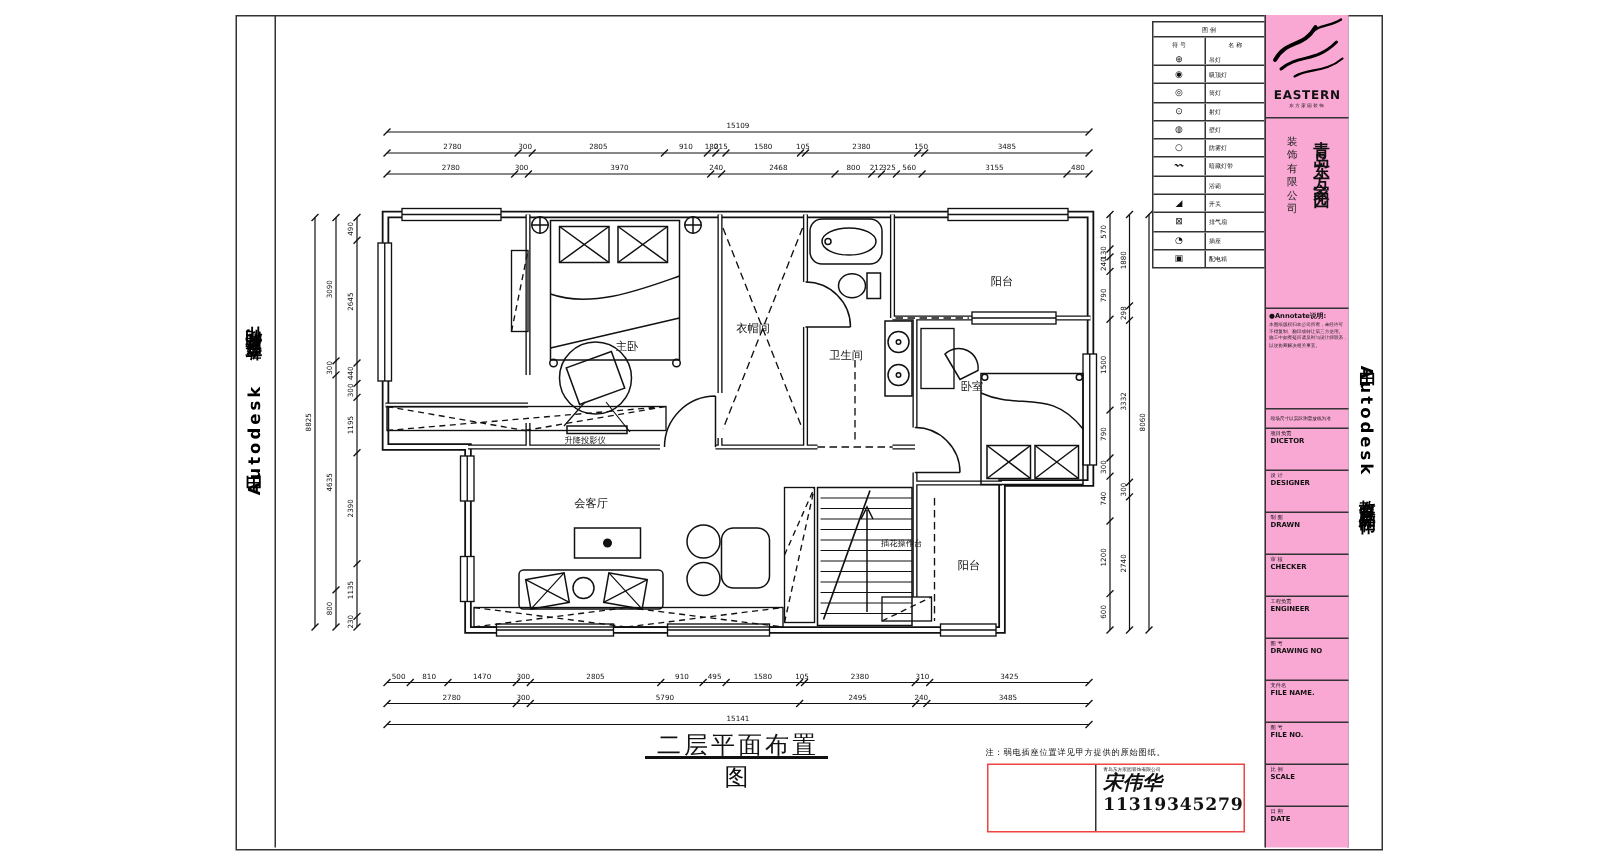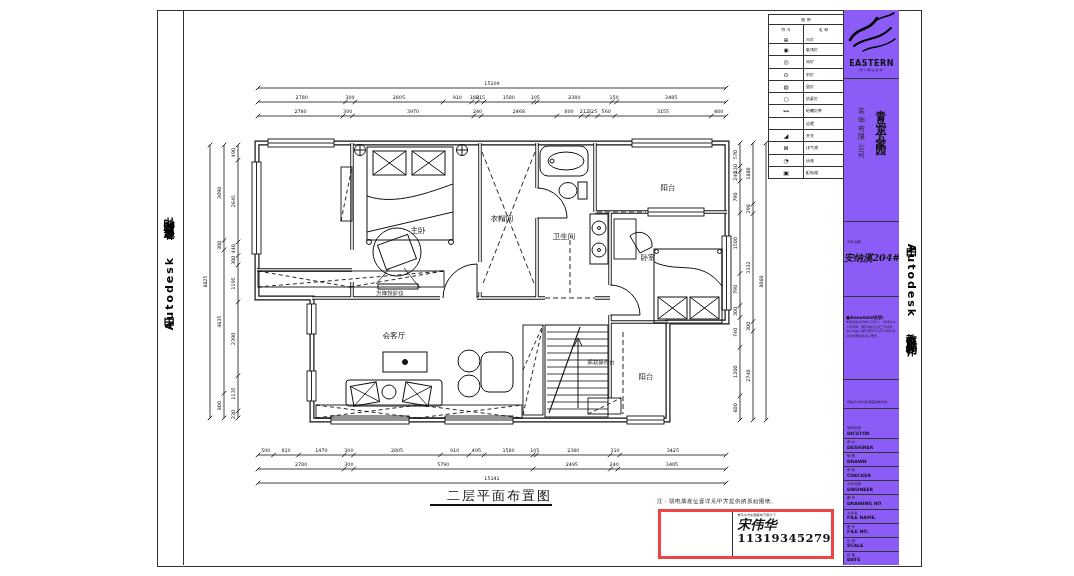--- a/index.html
+++ b/index.html
@@ -16,45 +16,45 @@
   
   #legend{left:768px;top:14px;width:74px;border:1px solid #333;background:#fff;}
   .lg-row{display:flex;border-top:1px solid #333;height:11.3px;overflow:hidden;}
   .lg-row:first-child{border-top:none;height:9px;}
   .lg-row.hdr2{height:9px;}
   .lg-sym{width:34px;border-right:1px solid #333;text-align:center;font-size:6px;line-height:11px;}
   .lg-name{flex:1;font-size:4px;line-height:11px;padding-left:2px;white-space:nowrap;overflow:hidden;}
   .lg-hdr{flex:1;text-align:center;font-size:4px;line-height:9px;}
   .lg-hdr.l{border-right:1px solid #333;max-width:34px;}
   
-  #titleblock{left:843px;top:10px;width:55px;height:555px;border-left:1px solid #333;display:flex;flex-direction:column;background:#8b5cf6;gap:16px;}
+  #titleblock{left:843px;top:10px;width:55px;height:555px;border-left:1px solid #333;display:flex;flex-direction:column;background:#f9a8d4;}
   .tb-sec{border-bottom:1px solid #333;overflow:hidden;position:relative;}
   #tb-logo{height:68px;text-align:center;}
   #tb-logo .brand{font-size:8px;font-weight:bold;letter-spacing:.5px;margin-top:1px;}
   #tb-logo .sub{font-size:3px;letter-spacing:1px;}
   #tb-company{height:120px;display:flex;flex-direction:row-reverse;justify-content:center;gap:6px;padding-top:6px;}
   #tb-company .c1{writing-mode:vertical-rl;font-size:11px;font-weight:bold;letter-spacing:7px;}
   #tb-company .c2{writing-mode:vertical-rl;font-size:7px;letter-spacing:9px;color:#222;}
   #tb-project{height:58px;}
   #tb-project .lbl{font-size:3.5px;padding:2px 0 0 3px;}
   #tb-project .val{font-family:"DejaVu Serif","Liberation Serif",serif;font-style:italic;font-weight:bold;font-size:9.5px;text-align:center;margin-top:8px;white-space:nowrap;}
   #tb-annot{height:62px;padding:2px 2px;}
   #tb-annot .at{font-size:4.5px;font-weight:bold;}
   #tb-annot .ln{font-size:3.1px;line-height:4.6px;white-space:nowrap;overflow:hidden;color:#222;}
   #tb-note{height:12px;font-size:3.1px;line-height:12px;padding-left:3px;white-space:nowrap;overflow:hidden;}
   #tb-rows{flex:1;display:flex;flex-direction:column;}
   .tb-row{flex:1;border-bottom:1px solid #333;padding:1px 0 0 3px;overflow:hidden;}
   .tb-row:last-child{border-bottom:none;}
   .tb-row .cn{font-size:3.5px;line-height:4.5px;}
   .tb-row .en{font-size:4.6px;font-weight:bold;line-height:6px;white-space:nowrap;}
   
-  #drawing-title{left:432px;top:487px;width:120px;text-align:right;font-size:13px;letter-spacing:2px;font-weight:500;}
+  #drawing-title{left:432px;top:487px;width:120px;text-align:center;font-size:16px;letter-spacing:2px;font-weight:500;}
   #title-underline{left:430px;top:504px;width:122px;height:2px;background:#111;}
   #plan-note{left:657px;top:498px;font-size:5.5px;letter-spacing:.5px;}
-  #sig-box{left:658px;top:509px;width:170px;height:44px;border:3px solid #ef4444;display:flex;}
+  #sig-box{left:658px;top:509px;width:170px;height:44px;border:1px solid #ef4444;display:flex;}
   #sig-box .cell-l{width:90px;border-right:1px solid #333;}
   #sig-box .cell-r{flex:1;padding:1px 0 0 4px;}
   #sig-small{font-size:3.2px;color:#222;white-space:nowrap;overflow:hidden;}
   #sig-name{font-family:"DejaVu Serif","Liberation Serif",serif;font-style:italic;font-weight:bold;font-size:13px;line-height:15px;}
   #sig-phone{font-family:"DejaVu Serif","Liberation Serif",serif;font-weight:bold;font-size:11.5px;letter-spacing:.5px;line-height:13px;}
   svg text{font-family:"DejaVu Sans","Liberation Sans",sans-serif;fill:#111;}
   .room-label{font-size:7.5px;}
   .room-label-sm{font-size:5.5px;}
 </style>
 </head>
@@ -484,24 +484,20 @@
         <path d="M28,14 C34,6 43,8 50,3" stroke-width="1.6"></path>
       </g>
     </svg>
     <div class="brand">EASTERN</div>
     <div class="sub">东方家园装饰</div>
   </div>
   <div id="tb-company" class="tb-sec">
     <div class="c1">青岛东方家园</div>
     <div class="c2">装饰有限公司</div>
   </div>
-  <div id="tb-project" class="tb-sec">
-    <div class="lbl">工程名称</div>
-    <div class="val">安纳溪204#</div>
-  </div>
   <div id="tb-annot" class="tb-sec">
     <div class="at">●Annotate说明:</div>
     <div id="annot-lines">
         <div class="ln">本图纸版权归本公司所有，未经许可</div>
         <div class="ln">不得复制、翻印或转让第三方使用。</div>
         <div class="ln">施工中如有疑问请及时与设计师联系，</div>
         <div class="ln">以便协商解决相关事宜。</div>
       </div>
   </div>
   <div id="tb-note" class="tb-sec">现场尺寸以实际测量放线为准</div>

